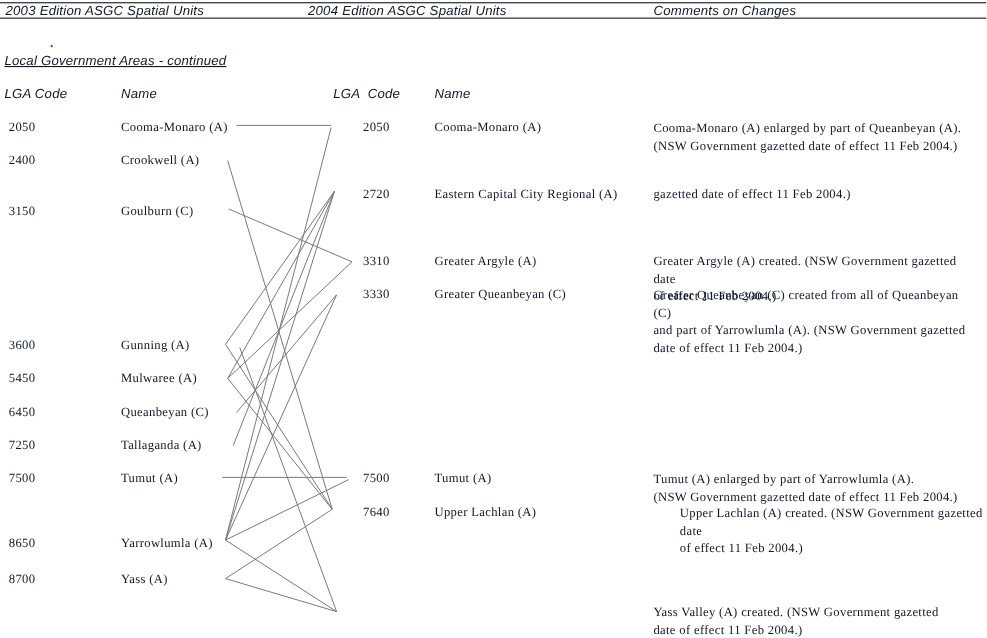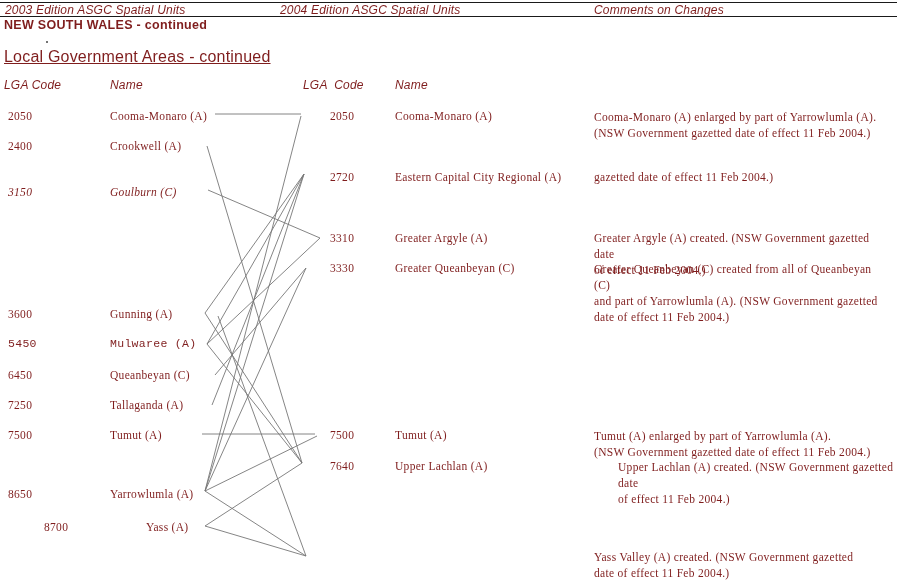--- a/index.html
+++ b/index.html
@@ -1,32 +1,32 @@
 <!DOCTYPE html>
 <html><head>
 <meta charset="utf-8">
 <style>
   html,body{margin:0;padding:0;background:#ffffff;}
   #page{
     position:relative;width:897px;height:580px;background:#ffffff;
-    font-family:"Liberation Serif", serif;color:#7f1d1d;overflow:hidden;
+    font-family:"Liberation Serif", serif;color:#0f172a;overflow:hidden;
   }
   .abs{position:absolute;white-space:pre;}
   .rule{position:absolute;left:0;width:897px;height:1px;background:#1a1a1a;}
   .hdr{
     font-family:"Liberation Sans", sans-serif;font-style:italic;
     font-size:12px;letter-spacing:0.2px;
   }
   .state{
     font-family:"Liberation Sans", sans-serif;font-weight:bold;
     font-size:12.5px;letter-spacing:0.3px;
   }
   .section{
-    font-family:"Liberation Sans", sans-serif;font-size:16px;
-    text-decoration:underline;letter-spacing:0.2px;
+    font-family:"Liberation Sans", sans-serif;font-size:12px;
+    text-decoration:underline;letter-spacing:0.2px;font-style:italic;
   }
   .colhdr{
     font-family:"Liberation Sans", sans-serif;font-style:italic;
     font-size:12px;letter-spacing:0.2px;
   }
   .row{position:absolute;height:16px;line-height:16px;font-size:11.5px;letter-spacing:0.3px;}
   .row .code{position:absolute;left:0;}
   .row .name{position:absolute;}
   .lrow .code{left:8px;}   .lrow .name{left:110px;}
   .rrow .code{left:330px;} .rrow .name{left:395px;}
@@ -42,21 +42,20 @@
 
 <div id="page">
 
   <div class="rule" style="top:2px"></div>
   <div class="rule" style="top:16px"></div>
 
   <div class="abs hdr" style="left:5px;top:3px">2003 Edition ASGC Spatial Units</div>
   <div class="abs hdr" style="left:280px;top:3px">2004 Edition ASGC Spatial Units</div>
   <div class="abs hdr" style="left:594px;top:3px">Comments on Changes</div>
 
-  <div class="abs state" style="left:4px;top:18px">NEW SOUTH WALES - continued</div>
 
   <div id="stray-dot" style="left:46px;top:41px"></div>
 
   <div class="abs section" style="left:4px;top:48px">Local Government Areas - continued</div>
 
   <div class="abs colhdr" style="left:4px;top:78px">LGA Code</div>
   <div class="abs colhdr" style="left:110px;top:78px">Name</div>
   <div class="abs colhdr" style="left:303px;top:78px">LGA  Code</div>
   <div class="abs colhdr" style="left:395px;top:78px">Name</div>
 
@@ -84,49 +83,49 @@
 
   <div id="left-col">
       <div class="row lrow" style="top: 108px; left: 0px; width: 897px;">
         <span class="code">2050</span>
         <span class="name">Cooma-Monaro (A)</span>
       </div>
       <div class="row lrow" style="top: 138px; left: 0px; width: 897px;">
         <span class="code">2400</span>
         <span class="name">Crookwell (A)</span>
       </div>
-      <div class="row lrow" style="top: 184px; left: 0px; width: 897px; font-style: italic;">
+      <div class="row lrow" style="top: 184px; left: 0px; width: 897px;">
         <span class="code">3150</span>
         <span class="name">Goulburn (C)</span>
       </div>
       <div class="row lrow" style="top: 306px; left: 0px; width: 897px;">
         <span class="code">3600</span>
         <span class="name">Gunning (A)</span>
       </div>
-      <div class="row lrow" style="top: 336px; left: 0px; width: 710px; font-family: Liberation Mono, monospace;">
+      <div class="row lrow" style="top: 336px; left: 0px; width: 710px;">
         <span class="code">5450</span>
         <span class="name">Mulwaree (A)</span>
       </div>
       <div class="row lrow" style="top: 367px; left: 0px; width: 897px;">
         <span class="code">6450</span>
         <span class="name">Queanbeyan (C)</span>
       </div>
       <div class="row lrow" style="top: 397px; left: 0px; width: 897px;">
         <span class="code">7250</span>
         <span class="name">Tallaganda (A)</span>
       </div>
       <div class="row lrow" style="top: 427px; left: 0px; width: 897px;">
         <span class="code">7500</span>
         <span class="name">Tumut (A)</span>
       </div>
       <div class="row lrow" style="top: 486px; left: 0px; width: 897px;">
         <span class="code">8650</span>
         <span class="name">Yarrowlumla (A)</span>
       </div>
-      <div class="row lrow" style="top: 519px; left: 0px; width: 842px; margin-left: 36px;">
+      <div class="row lrow" style="top: 519px; left: 0px; width: 842px;">
         <span class="code">8700</span>
         <span class="name">Yass (A)</span>
       </div>
     </div>
   <div id="right-col">
       <div class="row rrow" style="top: 108px; left: 0px; width: 897px;">
         <span class="code">2050</span>
         <span class="name">Cooma-Monaro (A)</span>
       </div>
       <div class="row rrow" style="top: 169px; left: 0px; width: 838px;">
@@ -149,21 +148,21 @@
         <span class="code">7640</span>
         <span class="name">Upper Lachlan (A)</span>
       </div>
       <div class="row rrow" style="top: 580px; left: 0px; width: 743px; padding-left: 20px;">
         <span class="code">8710</span>
         <span class="name">Yass Valley (A)</span>
       </div>
     </div>
   <div id="comments-col">
       <div class="comment" style="top: 109px;">
-        <div>Cooma-Monaro (A) enlarged by part of Yarrowlumla (A).</div>
+        <div>Cooma-Monaro (A) enlarged by part of Queanbeyan (A).</div>
         <div>(NSW Government gazetted date of effect 11 Feb 2004.)</div>
       </div>
       <div class="comment" style="top: 169px;">
         <div>gazetted date of effect 11 Feb 2004.)</div>
       </div>
       <div class="comment" style="top: 230px;">
         <div>Greater Argyle (A) created. (NSW Government gazetted date</div>
         <div>of effect 11 Feb 2004.)</div>
       </div>
       <div class="comment" style="top: 261px;">

